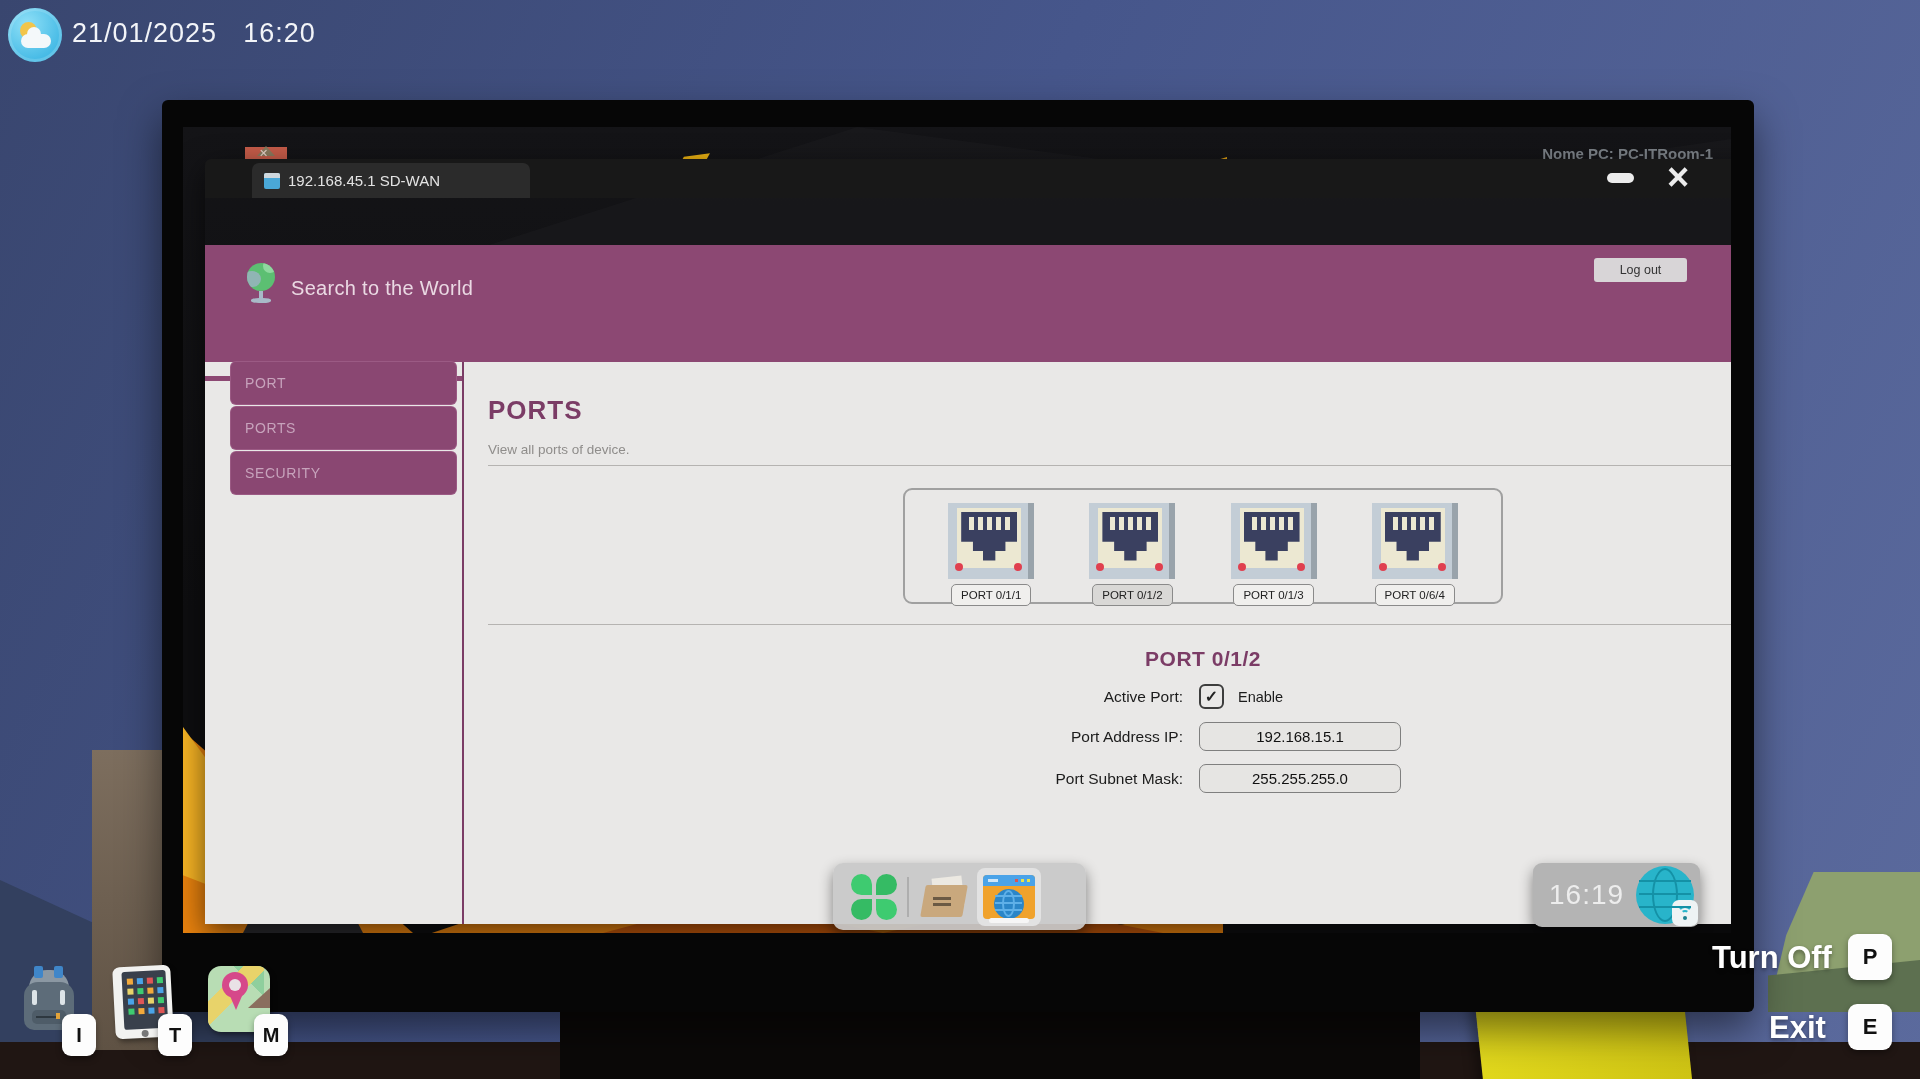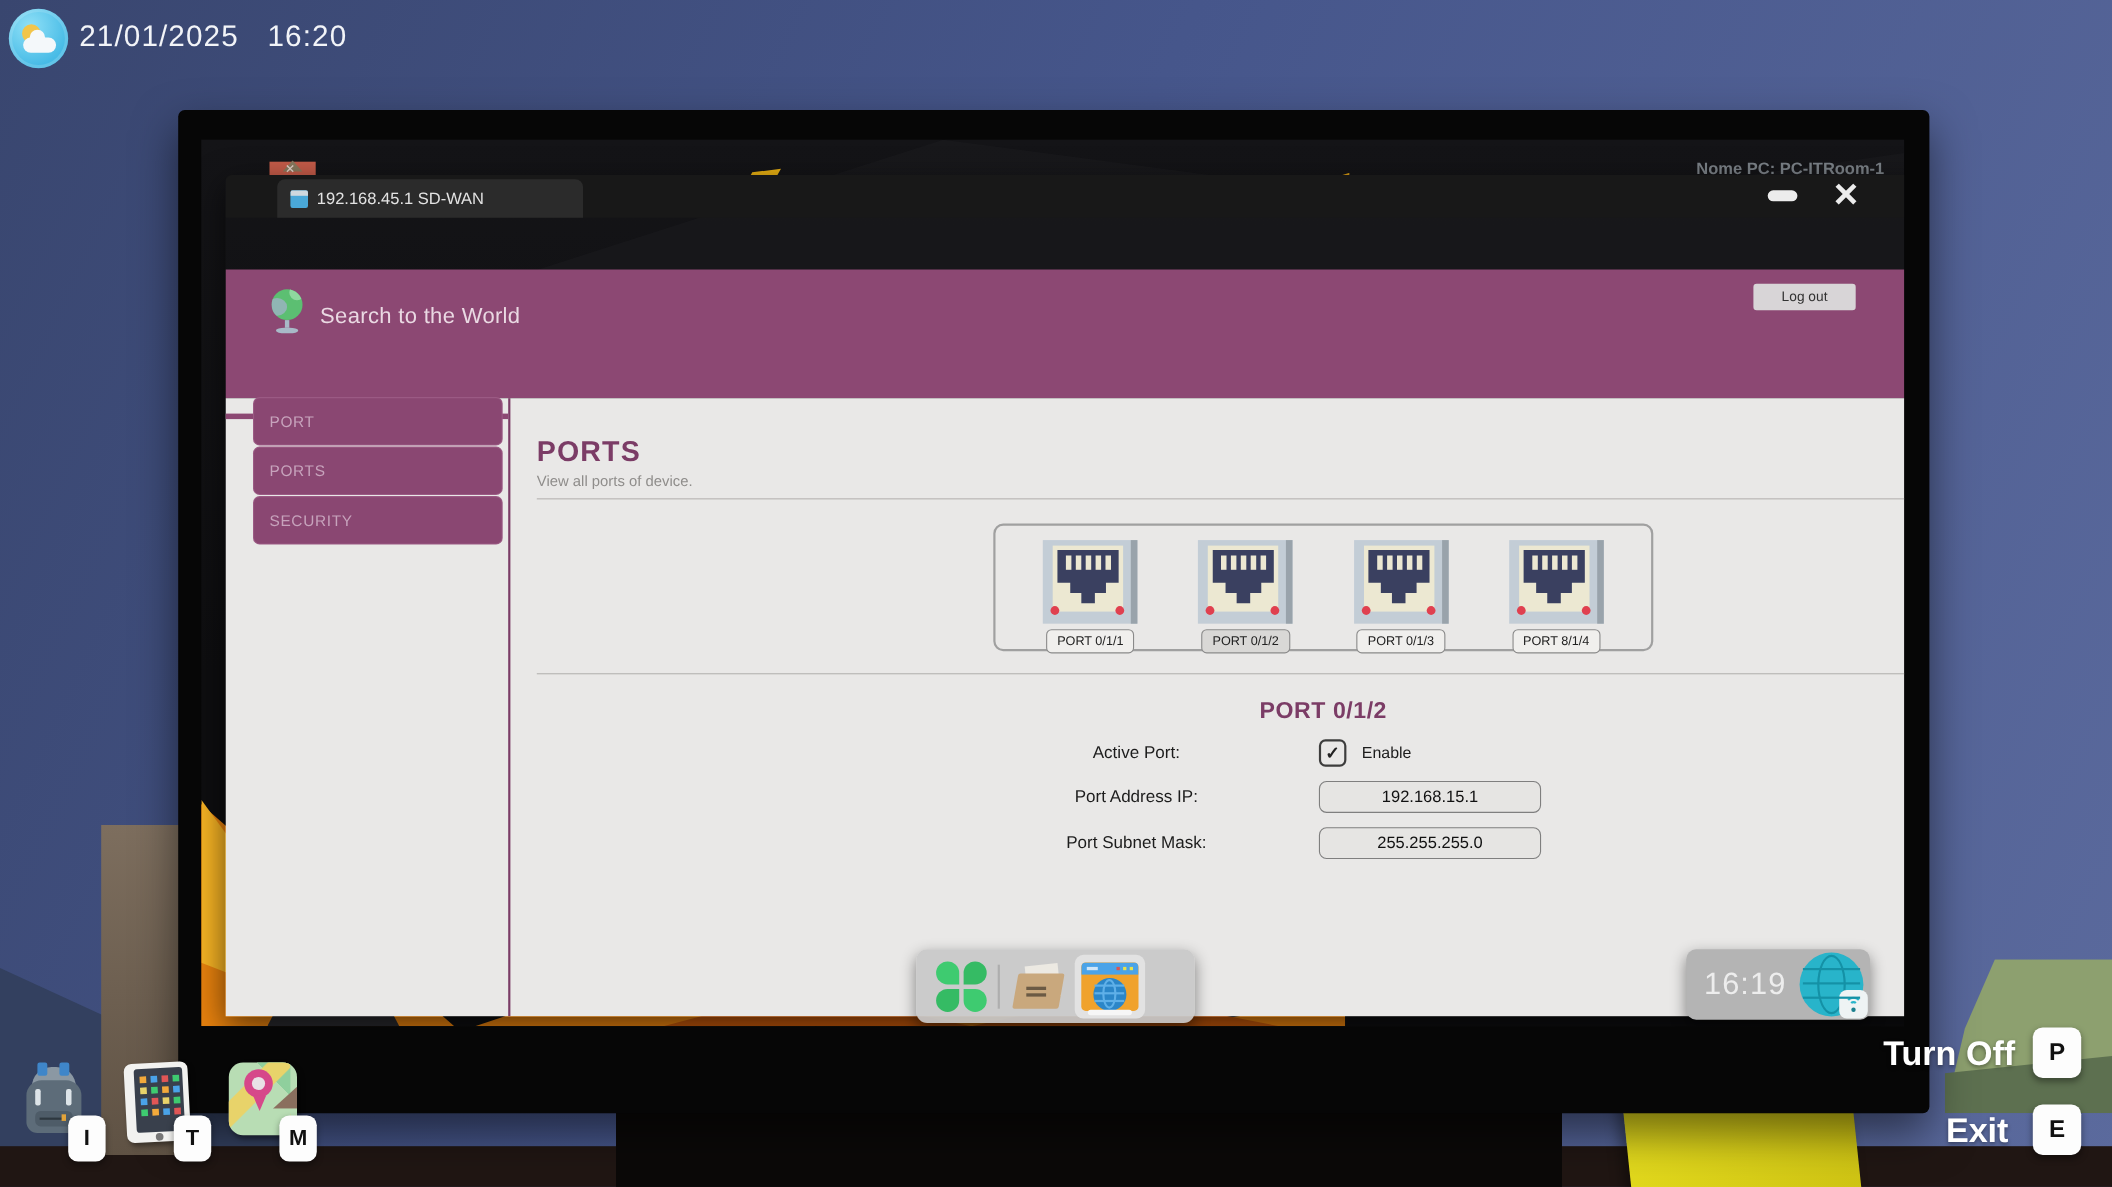--- a/index.html
+++ b/index.html
@@ -147,39 +147,39 @@
   .brand-title{position:absolute;left:86px;top:32px;color:#ead9e3;font-size:20px;letter-spacing:.3px;}
   .logout-btn{position:absolute;left:1389px;top:13px;width:93px;height:24px;background:#d8d5d7;border:none;border-radius:3px;font-size:12.5px;color:#333;font-family:"Liberation Sans",sans-serif;}
   .content{position:absolute;left:0;top:203px;width:100%;height:562px;background:#e9e8e7;display:flex;}
   .sidebar{position:relative;width:259px;border-right:2px solid #7b3c66;box-sizing:border-box;}
   .side-topbar{position:absolute;left:0;top:14px;width:100%;height:5px;background:#8c4873;}
   .nav-item{position:relative;margin:0 6px 3px 26px;height:42px;background:#8a4772;border-radius:5px;display:flex;align-items:center;box-shadow:0 0 0 1px #9b5a84;}
   .nav-item:first-of-type{margin-top:24px;}
   .nav-item span{color:#c7a3bc;font-size:14px;letter-spacing:.6px;margin-left:14px;}
   .main{position:relative;flex:1;padding:0 28px 0 24px;}
   .page-title{margin-top:33px;color:#7b3c66;font-size:26px;font-weight:700;letter-spacing:1px;}
-  .page-sub{margin-top:4px;color:#8f8d8b;font-size:13.5px;}
+  .page-sub{margin-top:16px;color:#8f8d8b;font-size:13.5px;}
   .rule{height:1px;background:#b5b3b1;margin-top:8px;}
   .ports-box{width:596px;height:112px;margin:22px auto 0;border:2px solid #a0a0a0;border-radius:9px;display:flex;align-items:center;justify-content:space-evenly;}
   .port-card{width:110px;text-align:center;position:relative;top:8px;}
   .port-ico{position:relative;width:86px;height:76px;margin:0 auto;background:#c3cdd6;}
   .port-ico::after{content:"";position:absolute;right:0;top:0;width:6px;height:100%;background:#99a3ab;}
   .port-cream{position:absolute;left:9px;top:5px;width:64px;height:60px;background:#ece8d2;}
   .port-sock{position:absolute;left:13px;top:9px;width:56px;height:52px;background:#3a4060;
     clip-path:polygon(0 0,100% 0,100% 58%,79% 58%,79% 76%,61% 76%,61% 94%,39% 94%,39% 76%,21% 76%,21% 58%,0 58%);}
   .teeth{position:absolute;left:21px;top:14px;width:42px;height:13px;display:flex;gap:4px;}
   .teeth i{width:5px;height:13px;background:#ece8d2;}
   .led{position:absolute;bottom:8px;width:8px;height:8px;border-radius:50%;background:#e0404f;}
   .led.l{left:7px;} .led.r{right:12px;}
   .port-chip{display:inline-block;margin-top:5px;padding:4px 9px;background:#f0efed;border:1.4px solid #8a8a8a;border-radius:5px;font-size:11.5px;color:#222;}
   .port-chip.active{background:#d9d8d6;}
   .detail-title{margin-top:22px;text-align:center;color:#7b3c66;font-size:21px;font-weight:800;letter-spacing:.5px;}
   .form{width:640px;margin:12px auto 0;}
   .frow{display:flex;align-items:center;margin-top:13px;}
-  .flabel{width:300px;text-align:center;color:#1c1c1c;font-size:15.5px;padding-right:16px;}
+  .flabel{width:300px;text-align:right;color:#1c1c1c;font-size:15.5px;padding-right:16px;}
   .checkbox{width:21px;height:21px;border:2px solid #3d3d3d;border-radius:6px;background:#e9e8e7;display:flex;align-items:center;justify-content:center;font-size:16px;font-weight:700;color:#222;}
   .enable-lab{margin-left:14px;font-size:14.5px;color:#1c1c1c;}
   .tinput{width:196px;height:25px;background:#e6e5e3;border:1.6px solid #7f7f7f;border-radius:7px;text-align:center;font-size:15px;color:#111;font-family:"Liberation Sans",sans-serif;}
 </style>
 </head>
 <body>
 
 <div id="stage">
 
   <div class="abs wall-facet1"></div>
@@ -299,21 +299,21 @@
                 <div class="teeth">
                     <i></i>
                     <i></i>
                     <i></i>
                     <i></i>
                     <i></i>
                   </div>
                 <span class="led l"></span>
                   <span class="led r"></span>
               </div>
-              <span class="port-chip">PORT 8/1/4</span>
+              <span class="port-chip">PORT 0/6/4</span>
             </div>
           </div>
 
           <div class="rule" style="margin-top:20px;"></div>
           <div class="detail-title">PORT 0/1/2</div>
 
           <div class="form">
             <div class="frow">
               <div class="flabel">Active Port:</div>
               <div class="checkbox">✓</div>

